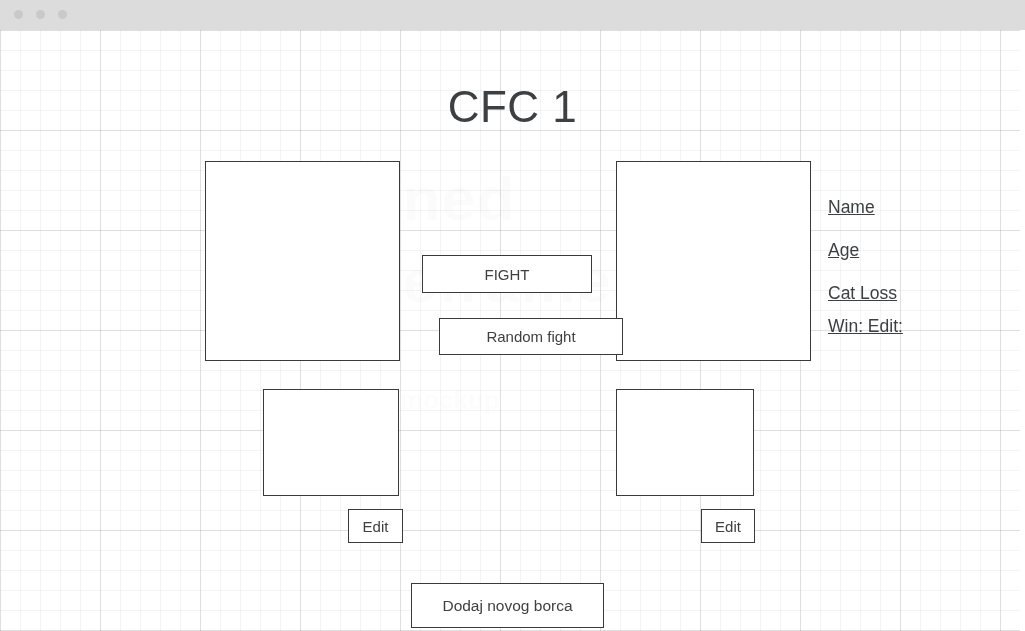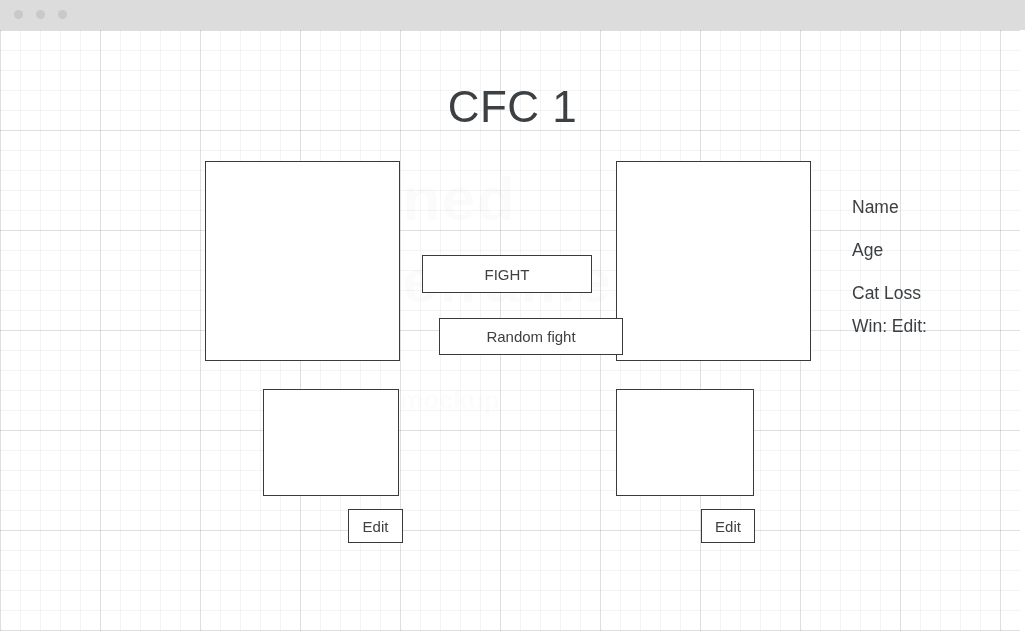--- a/index.html
+++ b/index.html
@@ -118,21 +118,21 @@
     position: absolute;
     font-size: 17.5px;
     color: #3c4043;
     white-space: nowrap;
   }
 
   
   #left-stats { position: absolute; left: 0px; top: 0px; }
 
   
-  #right-stats .stat-label { left: 852px; text-align: right; }
+  #right-stats .stat-label { left: 828px; text-align: right; text-decoration: underline; }
   #right-name     { top: 167px; }
   #right-age      { top: 210px; }
   #right-catinfo  { top: 253px; }
   #right-winloss  { top: 286px; }
 
   
   .placeholder-box {
     position: absolute;
     background: #ffffff;
     border: 1.6px solid #3a3a3a;
@@ -219,16 +219,17 @@
     <button class="wire-button" id="random-fight-button">Random fight</button>
 
     <div class="placeholder-box" id="left-thumb-box"></div>
 
     <div class="placeholder-box" id="right-thumb-box"></div>
 
     <button class="wire-button" id="left-edit-button">Edit</button>
 
     <button class="wire-button" id="right-edit-button">Edit</button>
 
+    <button class="wire-button" id="add-fighter-button">Dodaj novog borca</button>
 
     <div id="canvas-right-edge"></div>
   </div>
 </div>
 
 </body></html>

